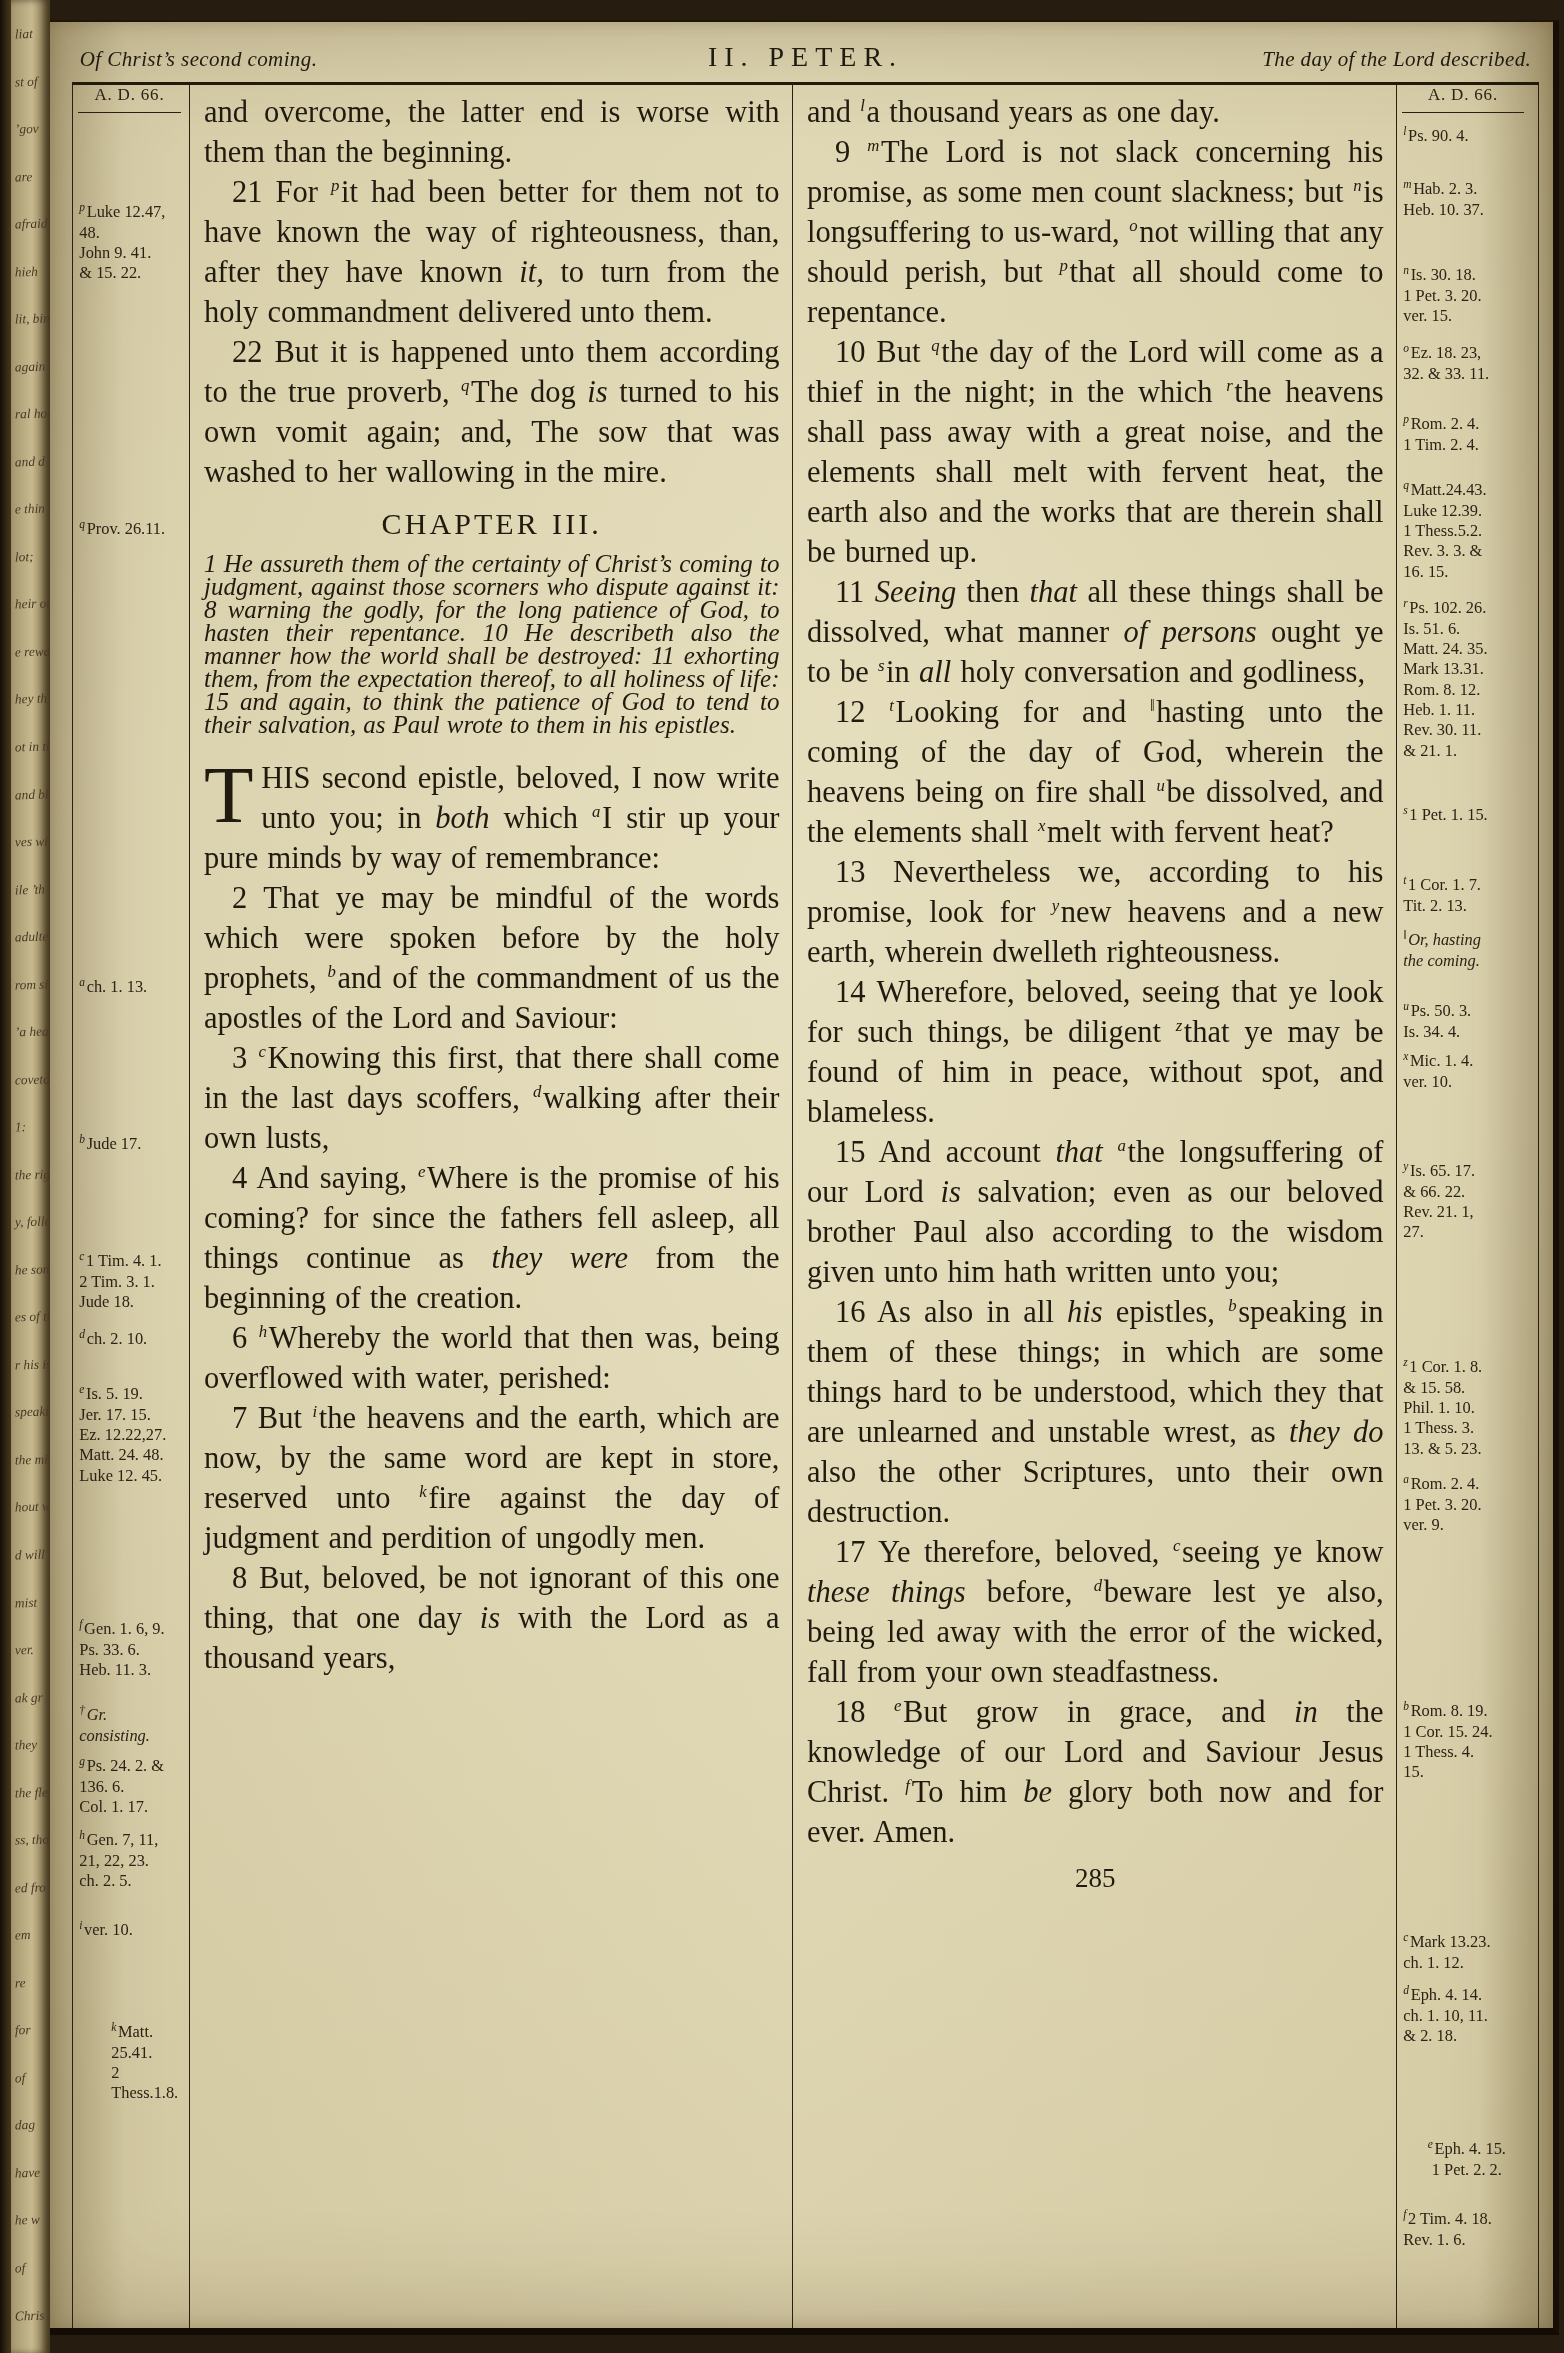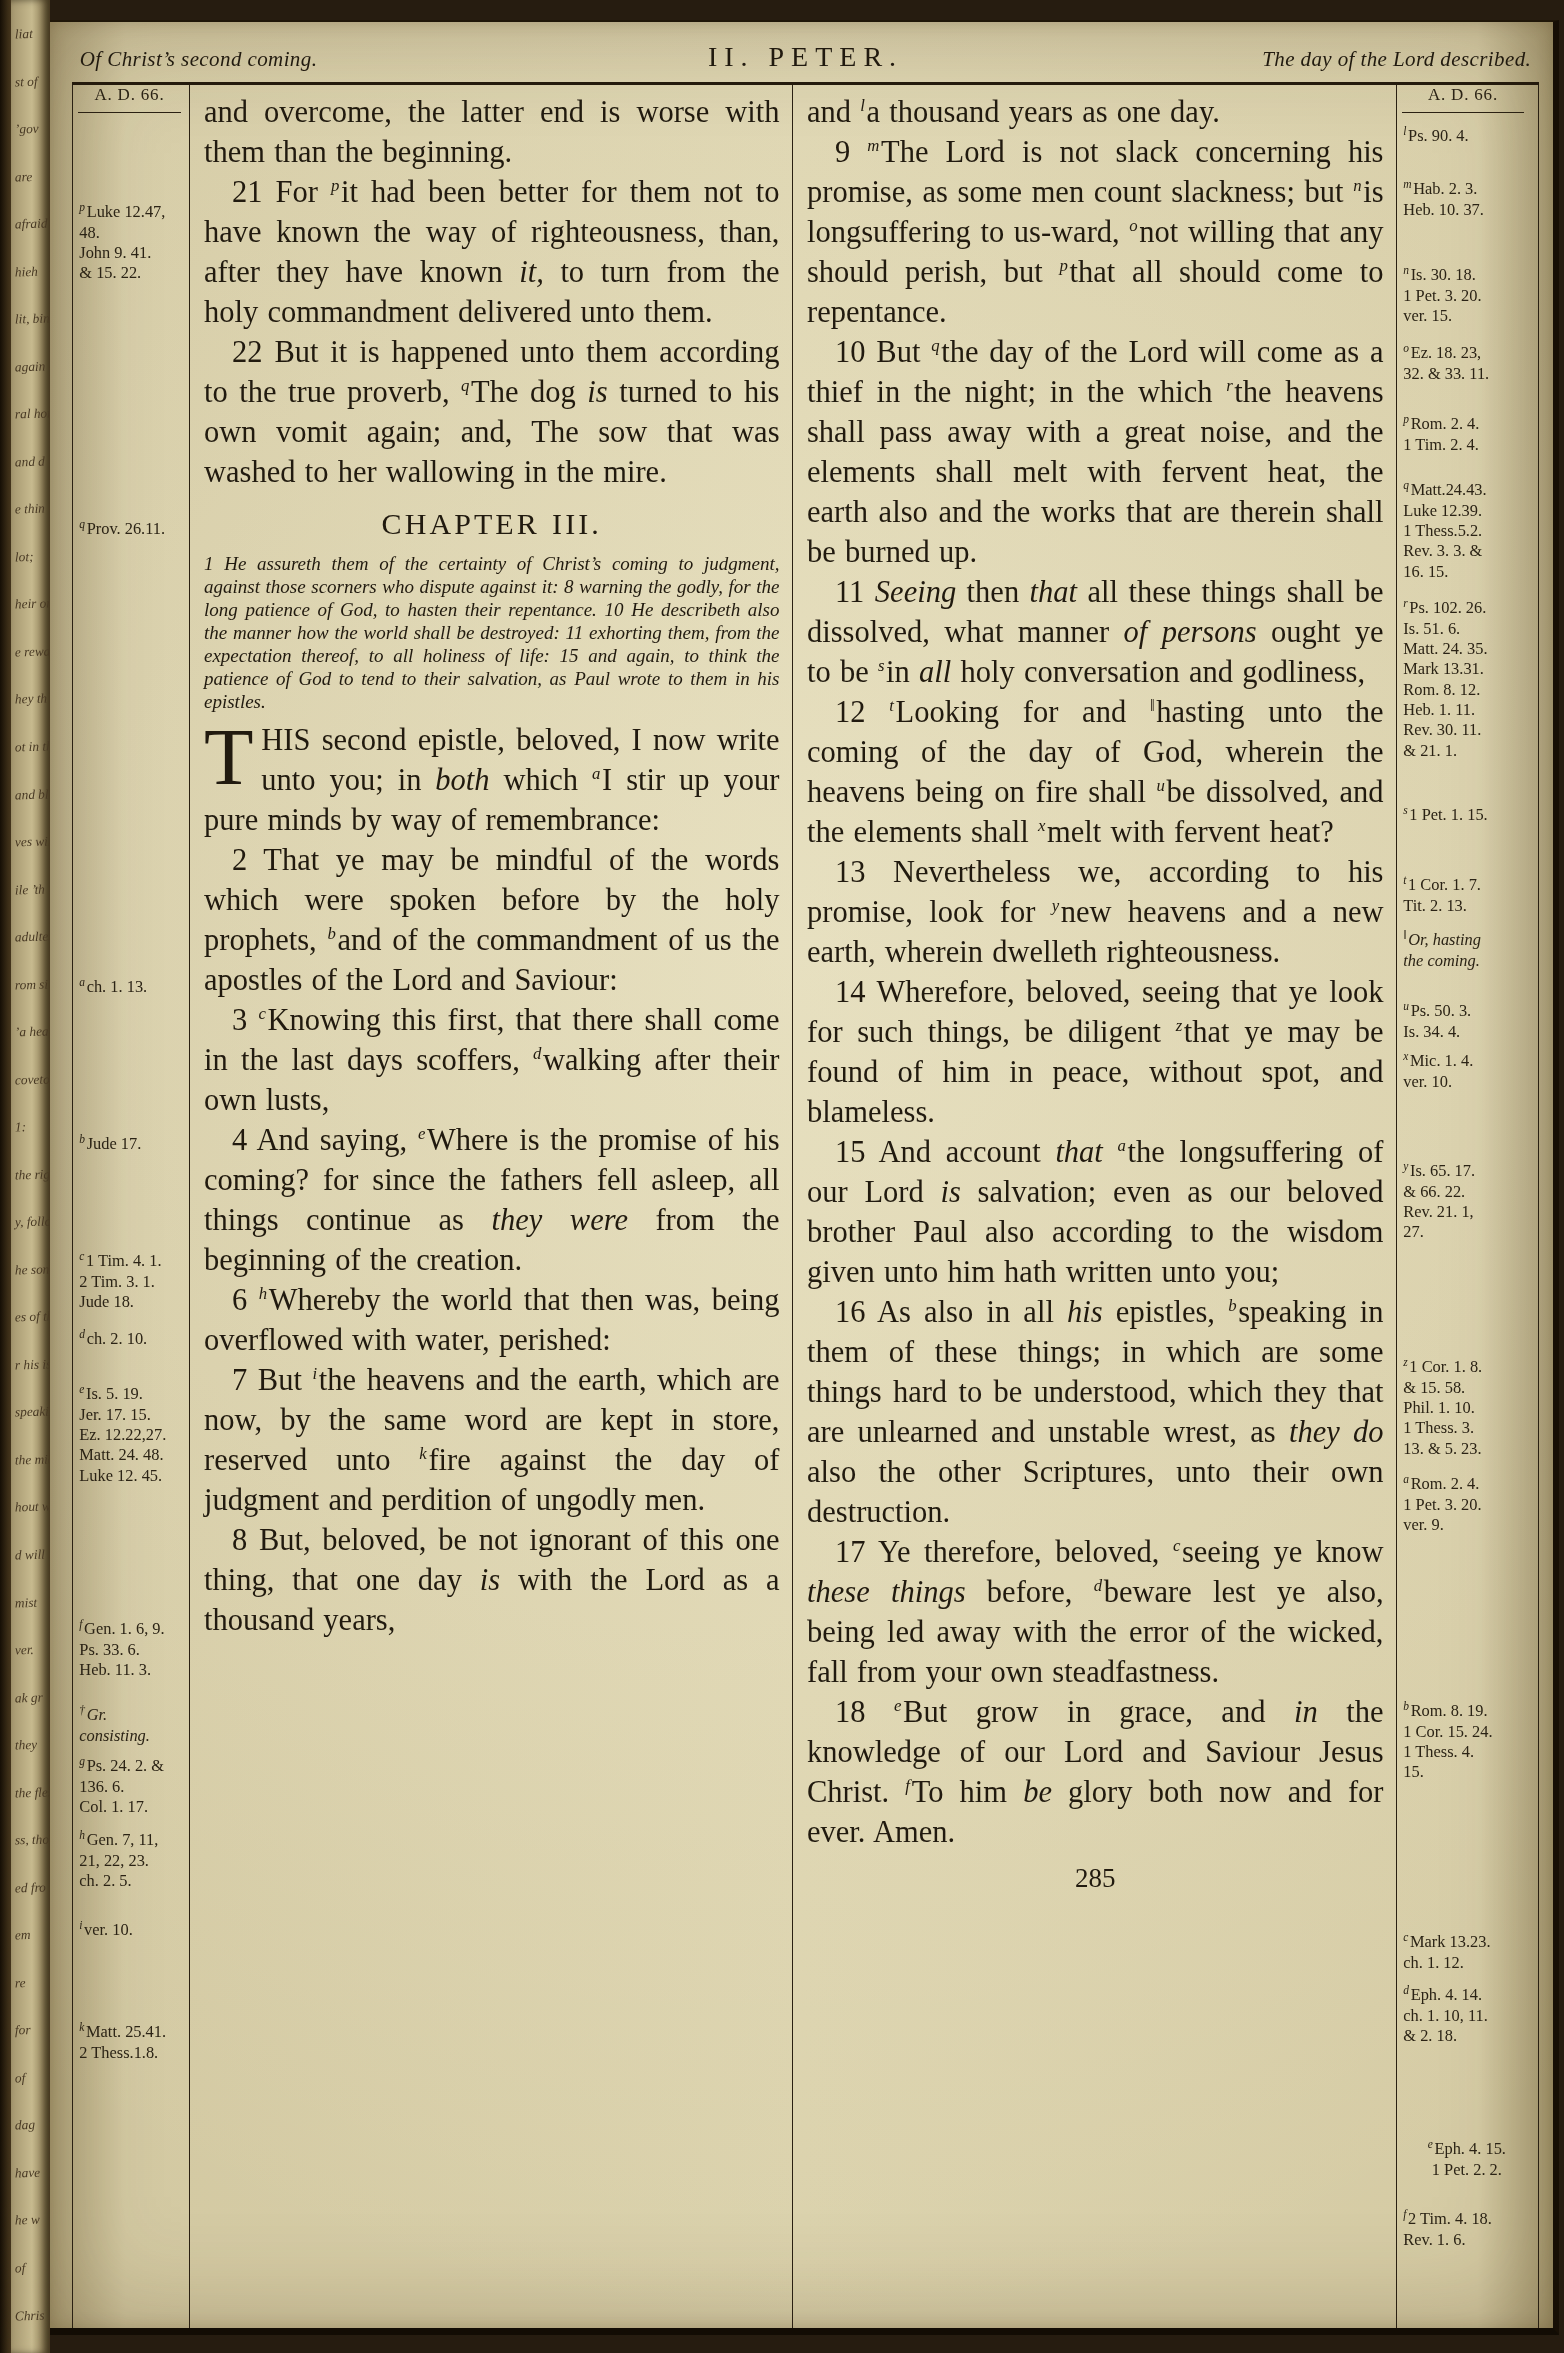--- a/index.html
+++ b/index.html
@@ -64,21 +64,21 @@
     padding:6.3px 12.5px 0 14px;
     font-size:30.5px;line-height:40px;
     text-align:justify;word-spacing:1.6px;
   }
   .textcol.tleft{border-left:1.6px solid #2a2012;border-right:1.6px solid #2a2012}
   .textcol.tright{border-right:1.6px solid #2a2012}
   p.verse,p.cont{margin:0;text-indent:28px}
   p.cont{text-indent:0}
   p.dropv{text-indent:0}
   .chapter-heading{text-align:center;font-size:30px;letter-spacing:3.1px;margin:12.5px 0 7.8px;text-indent:0}
-  p.argument{margin:0 0 7px;font-size:19px;line-height:23px;font-style:italic;text-align:justify;text-indent:0;word-spacing:0.8px}
+  p.argument{margin:0 0 22px;font-size:25px;line-height:23px;font-style:italic;text-align:justify;text-indent:0;word-spacing:0.8px}
   sup.ref{font-size:.55em;font-style:italic;line-height:0;margin-right:1.6px}
   .initial{float:left;font-size:81px;line-height:64px;padding:4.7px 7.8px 0 0}
   .pagenum{text-align:center;font-size:27px;margin-top:6.3px;text-indent:0}
   
   .mdate{
     position:absolute;left:4.7px;right:7.8px;text-align:center;
     font-size:17px;letter-spacing:0.8px;
     border-bottom:1.6px solid #2a2012;padding-bottom:6.3px;
   }
   .mnote{position:absolute;left:6.3px;right:1.6px}
@@ -198,21 +198,21 @@
             <span class="ln">Col. 1. 17.</span>
           </div>
           <div class="mnote" style="top: 1745px;">
             <span class="ln"><sup>h</sup>Gen. 7, 11,</span>
             <span class="ln">21, 22, 23.</span>
             <span class="ln">ch. 2. 5.</span>
           </div>
           <div class="mnote" style="top: 1835px;">
             <span class="ln"><sup>i</sup>ver. 10.</span>
           </div>
-          <div class="mnote" style="top: 1937px;">
+          <div class="mnote" style="top: 1937px; margin-left: 32px;">
             <span class="ln"><sup>k</sup>Matt. 25.41.</span>
             <span class="ln">2 Thess.1.8.</span>
           </div>
         </div>
       <div class="textcol tleft" id="col-left">
           <p class="cont">and overcome, the latter end is worse with them than the beginning.</p>
           <p class="verse">21 For <sup class="ref">p</sup>it had been better for them not to have known the way of righteousness, than, after they have known <i>it,</i> to turn from the holy commandment delivered unto them.</p>
           <p class="verse">22 But it is happened unto them according to the true proverb, <sup class="ref">q</sup>The dog <i>is</i> turned to his own vomit again; and, The sow that was washed to her wallowing in the mire.</p>
           <div class="chapter-heading">CHAPTER III.</div>
           <p class="argument">1 He assureth them of the certainty of Christ’s coming to judgment, against those scorners who dispute against it: 8 warning the godly, for the long patience of God, to hasten their repentance. 10 He describeth also the manner how the world shall be destroyed: 11 exhorting them, from the expectation thereof, to all holiness of life: 15 and again, to think the patience of God to tend to their salvation, as Paul wrote to them in his epistles.</p>

